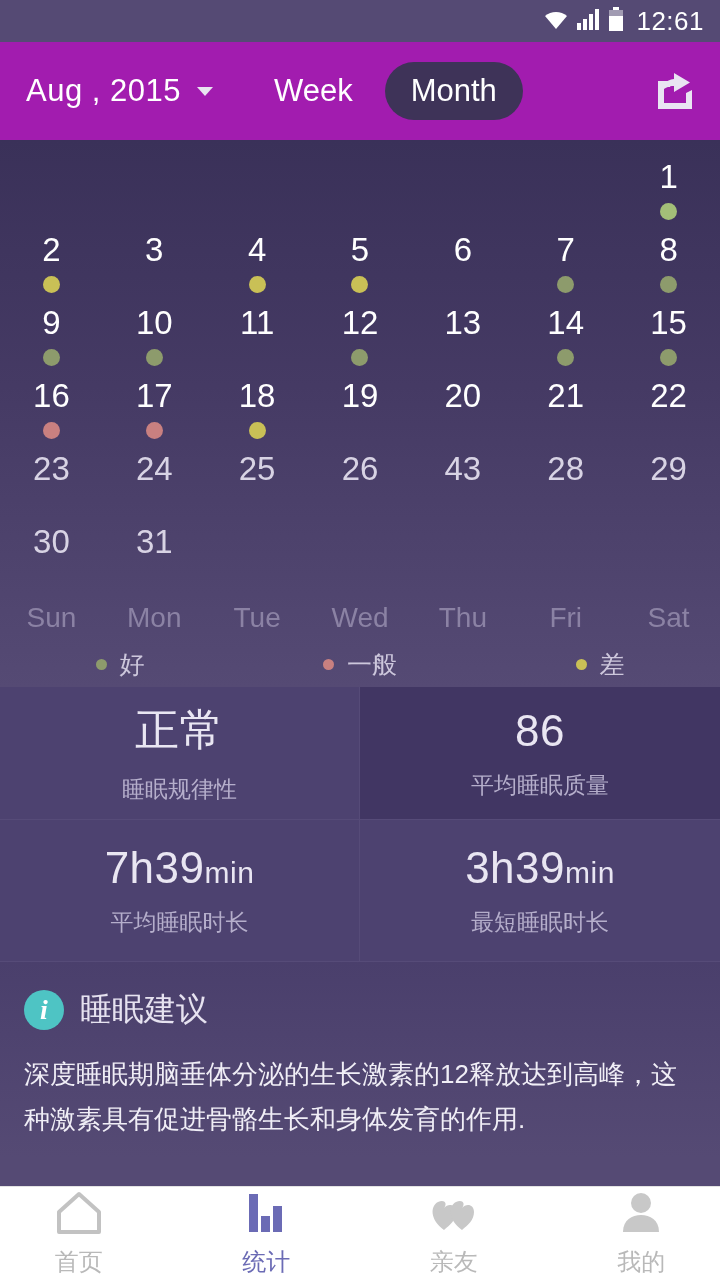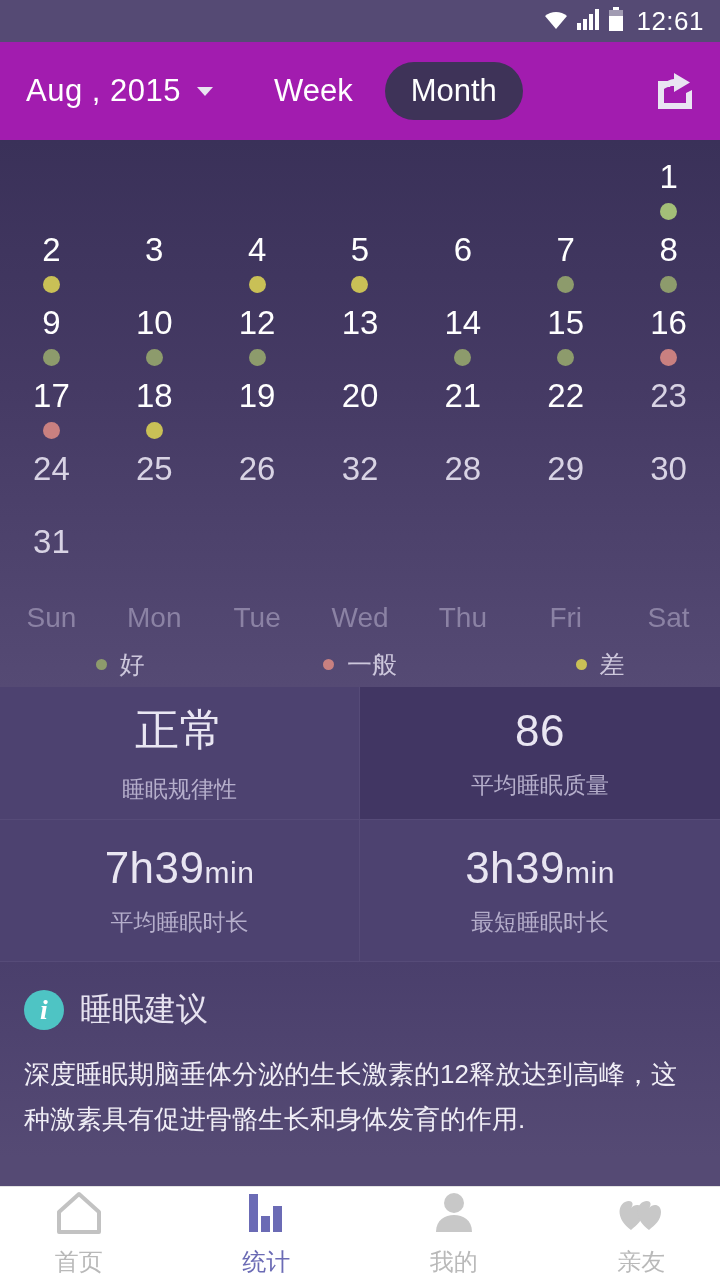--- a/index.html
+++ b/index.html
@@ -193,20 +193,23 @@
         </div>
         <div class="cell">
           <span class="num">9</span>
           <span class="dot" style="background: rgb(141, 155, 108);"></span>
         </div>
         <div class="cell">
           <span class="num">10</span>
           <span class="dot" style="background: rgb(141, 155, 108);"></span>
         </div>
         <div class="cell">
+          <span class="num">11</span>
+        </div>
+        <div class="cell">
           <span class="num">12</span>
           <span class="dot" style="background: rgb(141, 155, 108);"></span>
         </div>
         <div class="cell">
           <span class="num">13</span>
         </div>
         <div class="cell">
           <span class="num">14</span>
           <span class="dot" style="background: rgb(141, 155, 108);"></span>
         </div>
@@ -244,21 +247,21 @@
         <div class="cell dim">
           <span class="num">24</span>
         </div>
         <div class="cell dim">
           <span class="num">25</span>
         </div>
         <div class="cell dim">
           <span class="num">26</span>
         </div>
         <div class="cell dim">
-          <span class="num">32</span>
+          <span class="num">43</span>
         </div>
         <div class="cell dim">
           <span class="num">28</span>
         </div>
         <div class="cell dim">
           <span class="num">29</span>
         </div>
         <div class="cell dim">
           <span class="num">30</span>
         </div>
@@ -327,29 +330,29 @@
       </div>
       <div class="navitem active">
         <span><svg width="46" height="44" viewBox="0 0 46 44">
             <rect x="6" y="4" width="9" height="38" fill="#6b6bb5"></rect>
             <rect x="18" y="26" width="9" height="16" fill="#6b6bb5"></rect>
             <rect x="30" y="16" width="9" height="26" fill="#6b6bb5"></rect>
           </svg></span>
         <span class="navlabel">统计</span>
       </div>
       <div class="navitem">
+        <span><svg width="52" height="44" viewBox="0 0 52 44">
+            <path d="M16 40 C2 30 2 16 10 12 C16 9 20 13 16 18 C20 13 28 14 28 22 C28 30 22 35 16 40 Z" fill="#c8c8c8"></path>
+            <path d="M34 40 C20 30 20 16 28 12 C34 9 38 13 34 18 C38 13 46 14 46 22 C46 30 40 35 34 40 Z" fill="#c8c8c8"></path>
+          </svg></span>
+        <span class="navlabel">亲友</span>
+      </div>
+      <div class="navitem">
         <span><svg width="46" height="44" viewBox="0 0 46 44">
             <circle cx="23" cy="13" r="10" fill="#c8c8c8"></circle>
             <path d="M5 42 C5 30 14 25 23 25 C32 25 41 30 41 42 Z" fill="#c8c8c8"></path>
           </svg></span>
         <span class="navlabel">我的</span>
       </div>
-      <div class="navitem">
-        <span><svg width="52" height="44" viewBox="0 0 52 44">
-            <path d="M16 40 C2 30 2 16 10 12 C16 9 20 13 16 18 C20 13 28 14 28 22 C28 30 22 35 16 40 Z" fill="#c8c8c8"></path>
-            <path d="M34 40 C20 30 20 16 28 12 C34 9 38 13 34 18 C38 13 46 14 46 22 C46 30 40 35 34 40 Z" fill="#c8c8c8"></path>
-          </svg></span>
-        <span class="navlabel">亲友</span>
-      </div>
     </div>
 
 
 </div>
 
 </body></html>

